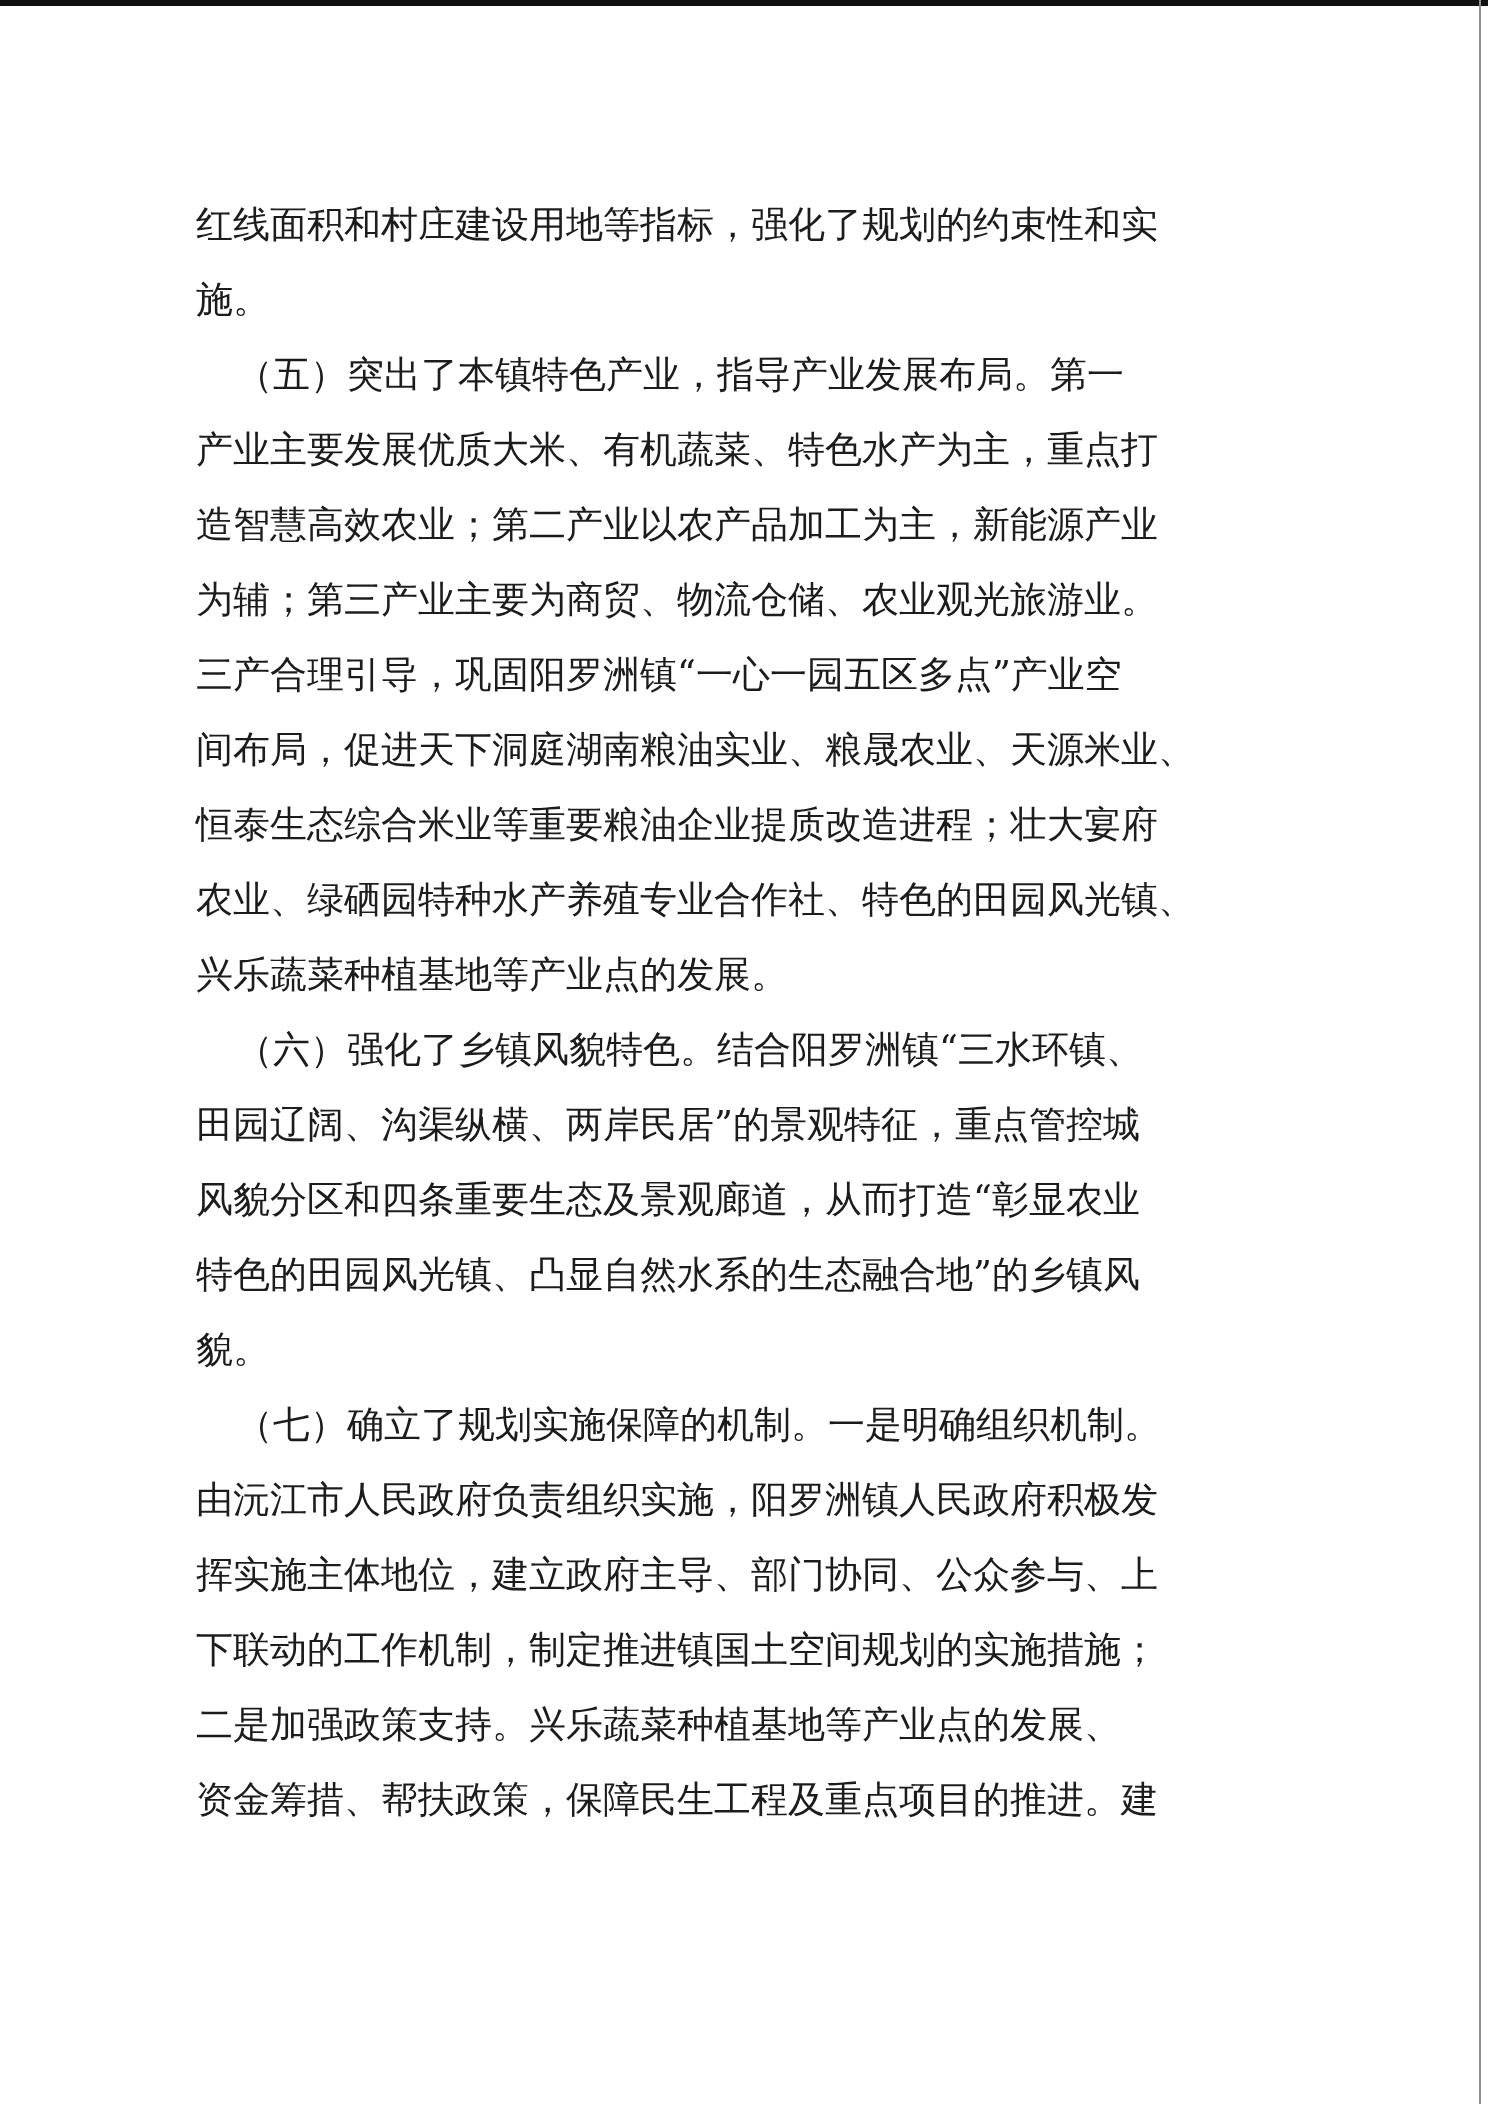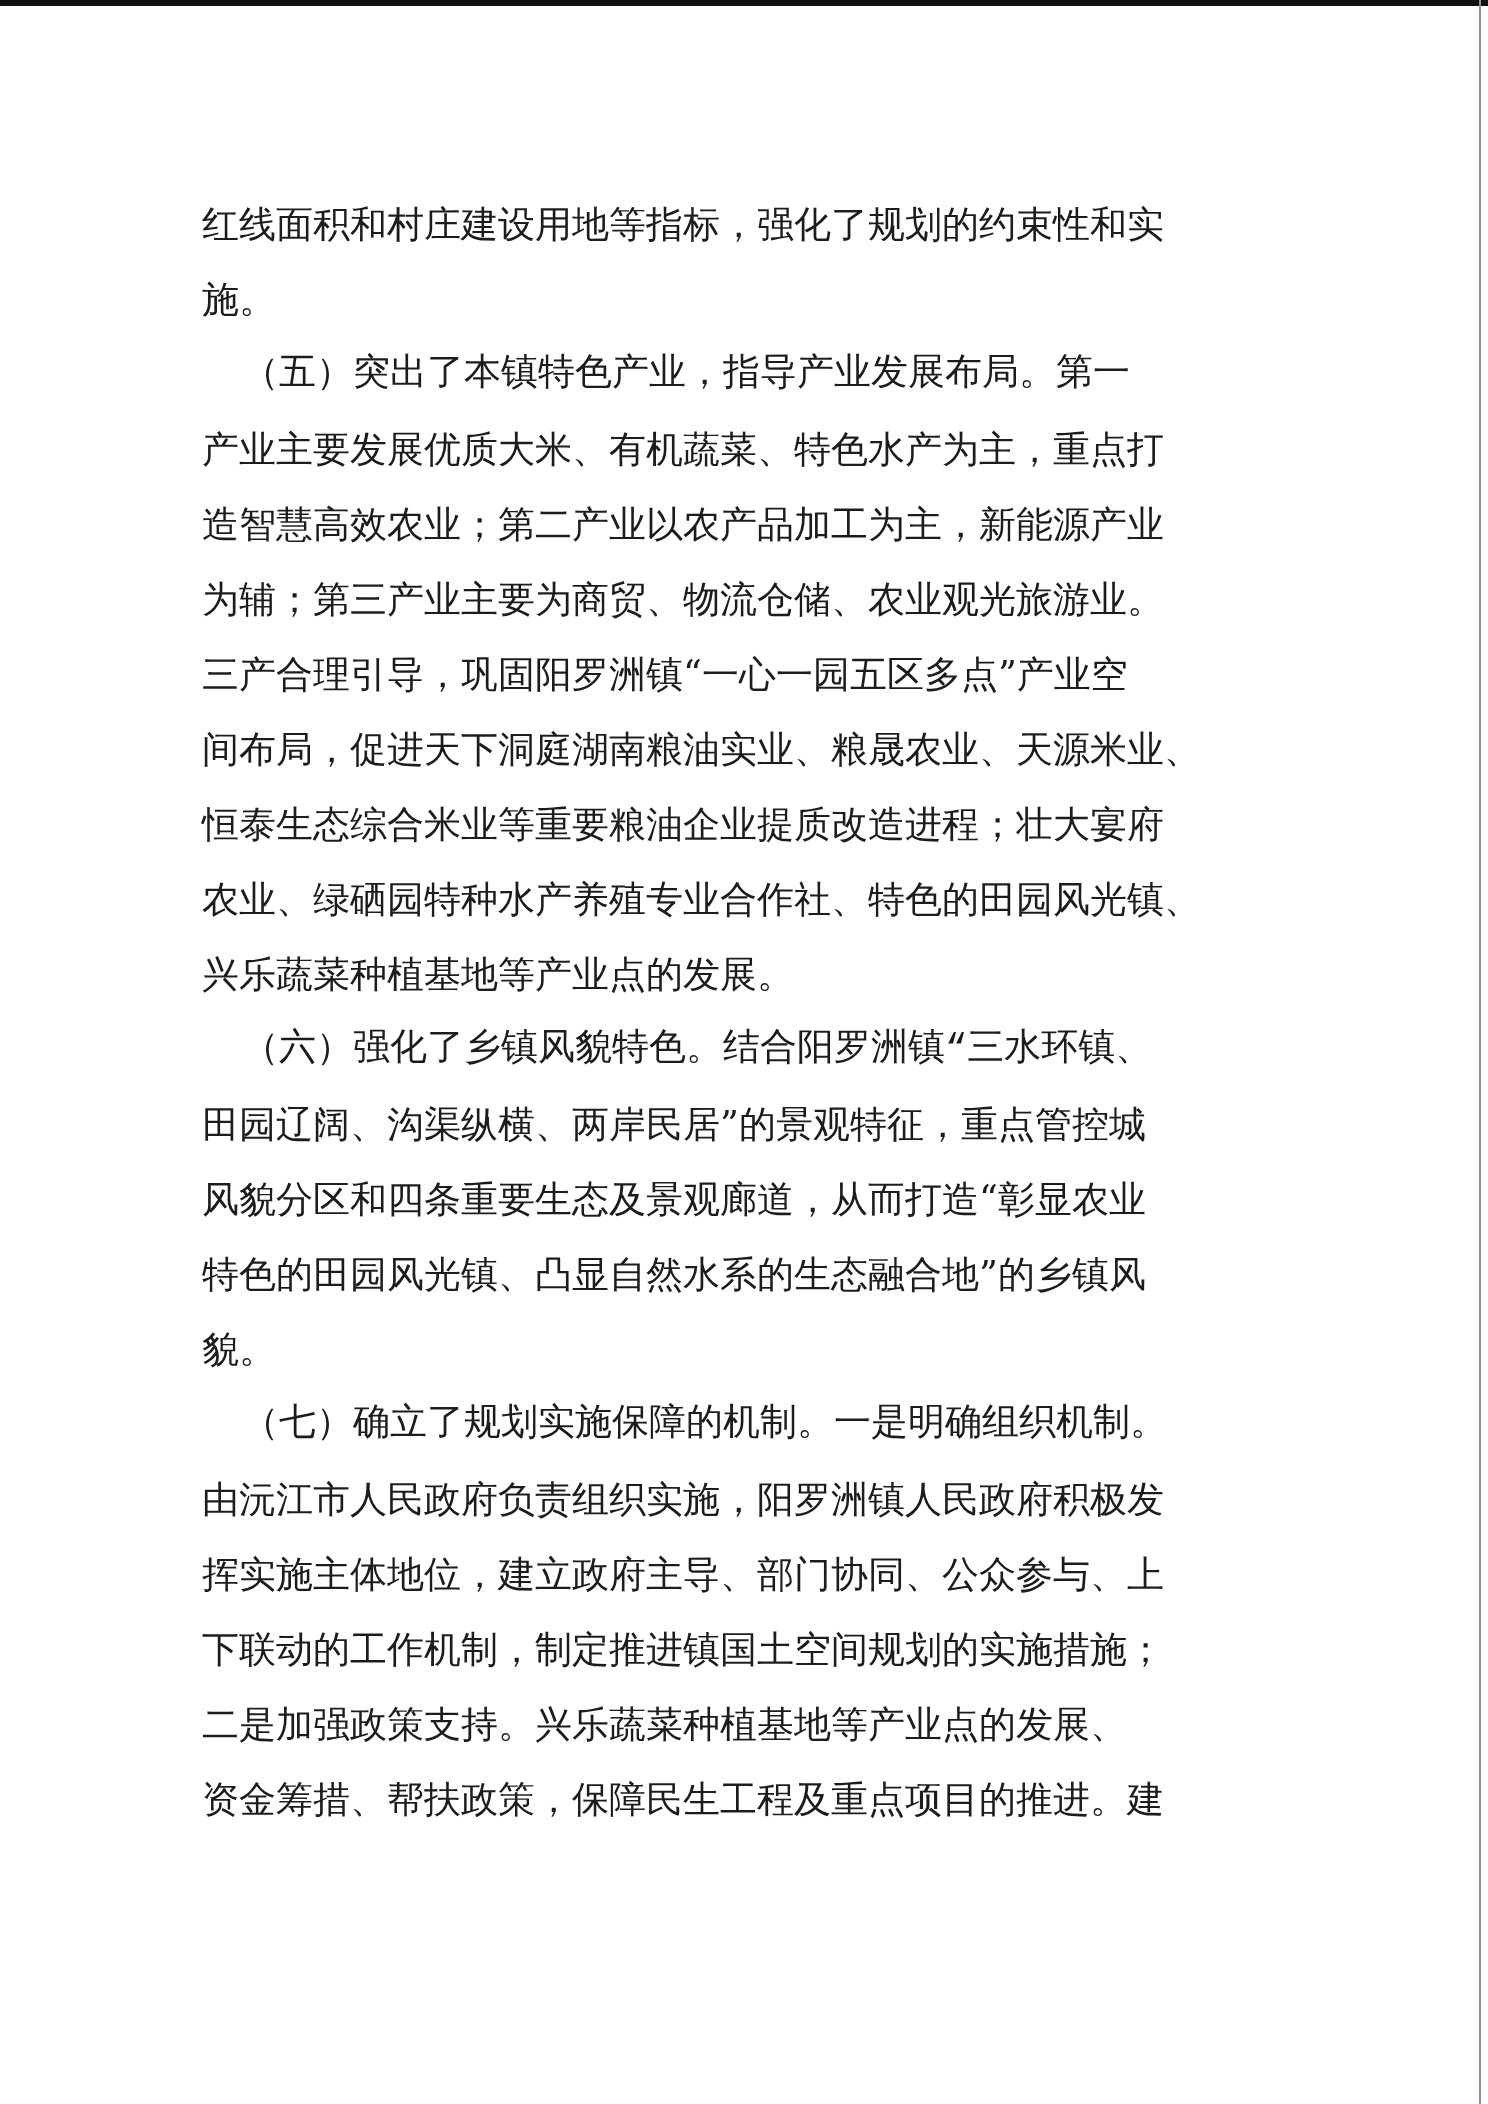--- a/index.html
+++ b/index.html
@@ -22,34 +22,33 @@
   }
   .right-edge-line {
     position: absolute;
     top: 0;
     right: 7px;
     width: 2px;
     height: 100%;
   }
   .content {
     position: absolute;
-    left: 202px;
+    left: 196px;
     top: 187px;
     width: 1120px;
     font-size: 37px;
     line-height: 75px;
     letter-spacing: 0;
   }
   .line {
     height: 75px;
     white-space: pre;
   }
   .line.indent {
     padding-left: 40px;
-    font-family: Liberation Mono, monospace;
   }
 </style>
 </head>
 <body style="background: rgb(255, 255, 255);">
 
 <div class="top-bar" style="background: rgb(17, 17, 17);"></div>
 <div class="right-edge-line" style="background: rgb(143, 143, 143);"></div>
 <div class="content" style="color: rgb(28, 28, 28);">
     <div>
       <div class="line">红线面积和村庄建设用地等指标，强化了规划的约束性和实</div>

